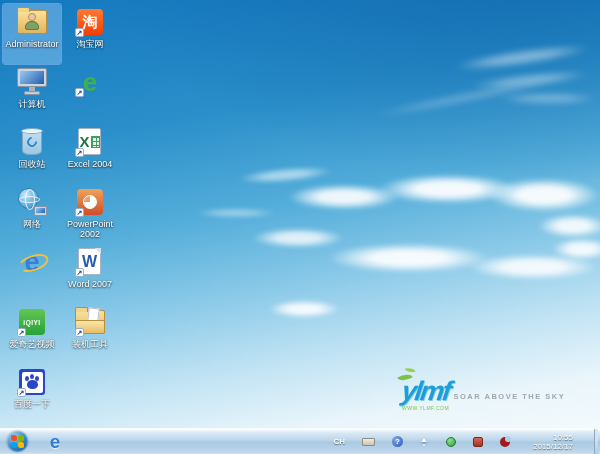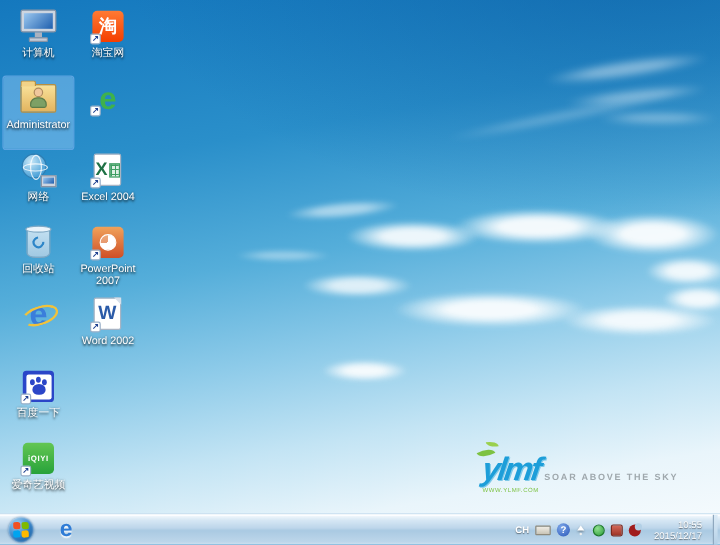--- a/index.html
+++ b/index.html
@@ -169,21 +169,21 @@
   .flag { position:absolute; left:4px; top:4px; width:13px; height:13px; }
   .flag i { position:absolute; width:6px; height:6px; border-radius:1px 3px 1px 3px; }
   .flag .f1 { left:0; top:0; background:#f25022; transform:skewY(-6deg); }
   .flag .f2 { left:7px; top:0; background:#7fba00; transform:skewY(-6deg); }
   .flag .f3 { left:0; top:7px; background:#00a4ef; transform:skewY(-6deg); }
   .flag .f4 { left:7px; top:7px; background:#ffb900; transform:skewY(-6deg); }
   .task-ie { width:34px; height:24px; margin-left:10px; display:flex; align-items:center;
     justify-content:center; border-radius:2px; cursor:pointer; }
   .task-ie span { color:#2f7cd6; font-size:19px; font-weight:bold; line-height:19px;
     text-shadow:0 1px 1px rgba(255,255,255,.8); }
-  .tray { margin-left:auto; display:flex; align-items:center; gap:5px; padding-right:2px; }
+  .tray { margin-left:auto; display:flex; align-items:center; gap:17px; padding-right:2px; }
   .lang { font-size:8px; font-weight:bold; color:#fff; text-shadow:0 1px 1px rgba(0,0,0,.5); cursor:pointer; }
   .kbd { width:13px; height:8px; background:linear-gradient(#efece4,#c9c4b6);
     border:1px solid #8f8a7c; border-radius:1px; cursor:pointer; }
   .help { width:11px; height:11px; border-radius:50%;
     background:radial-gradient(circle at 35% 30%, #7ca6e8, #2b57b8); display:flex;
     align-items:center; justify-content:center; cursor:pointer; }
   .help i { font-style:normal; color:#fff; font-size:8px; font-weight:bold; line-height:8px; }
   .chev { width:9px; height:9px; position:relative; cursor:pointer; }
   .chev:before { content:""; position:absolute; left:1px; top:1px;
     border-left:3.5px solid transparent; border-right:3.5px solid transparent;
@@ -231,102 +231,102 @@
           <span class="wm-logo">ylmf</span>
         </span>
         <span class="wm-slogan">SOAR ABOVE THE SKY</span>
       </div>
       <div class="wm-url">WWW.YLMF.COM</div>
     </div>
   </div>
 
   <div class="icon-grid">
 
+    <div class="dicon selected breakall">
+      <div class="art">
+        <div class="folder">
+            <div class="back"></div>
+            <div class="tab"></div>
+          </div>
+        <div class="person">
+            <span class="head"></span>
+            <span class="body"></span>
+          </div>
+      </div>
+      <div class="lbl">Administrator</div>
+    </div>
+
     <div class="dicon">
       <div class="art">
         <div class="monitor">
             <span class="frame"></span>
             <span class="scrn"></span>
             <span class="neck"></span>
             <span class="base"></span>
           </div>
       </div>
       <div class="lbl">计算机</div>
     </div>
 
-    <div class="dicon selected breakall">
-      <div class="art">
-        <div class="folder">
-            <div class="back"></div>
-            <div class="tab"></div>
-          </div>
-        <div class="person">
-            <span class="head"></span>
-            <span class="body"></span>
-          </div>
-      </div>
-      <div class="lbl">Administrator</div>
-    </div>
-
-    <div class="dicon">
-      <div class="art">
-        <span class="globe"></span>
-          <span class="mini-screen"></span>
-      </div>
-      <div class="lbl">网络</div>
-    </div>
-
     <div class="dicon">
       <div class="art">
         <div class="bin">
             <span class="can"></span>
             <span class="lid"></span>
             <span class="swirl"></span>
           </div>
       </div>
       <div class="lbl">回收站</div>
     </div>
 
     <div class="dicon">
       <div class="art">
+        <span class="globe"></span>
+          <span class="mini-screen"></span>
+      </div>
+      <div class="lbl">网络</div>
+    </div>
+
+    <div class="dicon">
+      <div class="art">
         <span class="eIE">
             <i style="font-style:normal">e</i>
           </span>
       </div>
+    </div>
+
+    <div class="dicon">
+      <div class="art">
+        <div class="sq iqy">
+            <span>iQIYI</span>
+          </div>
+        <span class="sc">
+            <i>↗</i>
+          </span>
+      </div>
+      <div class="lbl">爱奇艺视频</div>
     </div>
 
     <div class="dicon">
       <div class="art">
         <div class="baidu">
             <div class="inner">
           <span class="paw-t1"></span>
               <span class="paw-t2"></span>
               <span class="paw-t3"></span>
               <span class="paw-pad"></span>
         </div>
           </div>
         <span class="sc">
             <i>↗</i>
           </span>
       </div>
       <div class="lbl">百度一下</div>
     </div>
 
-    <div class="dicon">
-      <div class="art">
-        <div class="sq iqy">
-            <span>iQIYI</span>
-          </div>
-        <span class="sc">
-            <i>↗</i>
-          </span>
-      </div>
-      <div class="lbl">爱奇艺视频</div>
-    </div>
-
 
     <div class="dicon">
       <div class="art">
         <div class="sq tb">
             <span>淘</span>
           </div>
         <span class="sc">
             <i>↗</i>
           </span>
       </div>
@@ -361,36 +361,50 @@
 
     <div class="dicon">
       <div class="art">
         <div class="sq ppt">
             <span class="pie"></span>
           </div>
         <span class="sc">
             <i>↗</i>
           </span>
       </div>
-      <div class="lbl">PowerPoint 2007</div>
+      <div class="lbl">PowerPoint 2002</div>
     </div>
 
     <div class="dicon">
       <div class="art">
         <div class="page">
             <span class="fold"></span>
             <span class="wordW">W</span>
           </div>
         <span class="sc">
             <i>↗</i>
           </span>
       </div>
-      <div class="lbl">Word 2002</div>
-    </div>
-
+      <div class="lbl">Word 2007</div>
+    </div>
+
+    <div class="dicon">
+      <div class="art">
+        <div class="folder">
+            <div class="back"></div>
+            <div class="tab"></div>
+          </div>
+        <span class="paper"></span>
+        <span class="folder-front"></span>
+        <span class="sc">
+            <i>↗</i>
+          </span>
+      </div>
+      <div class="lbl">装机工具</div>
+    </div>
 
   </div>
 
   <div class="taskbar">
     <div class="start-orb">
       <div class="flag">
         <i class="f1"></i>
           <i class="f2"></i>
           <i class="f3"></i>
           <i class="f4"></i>

